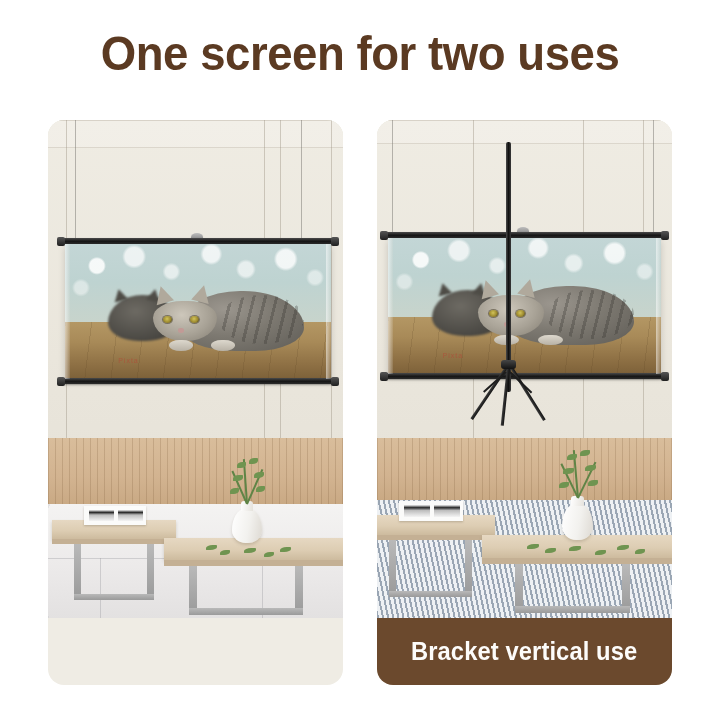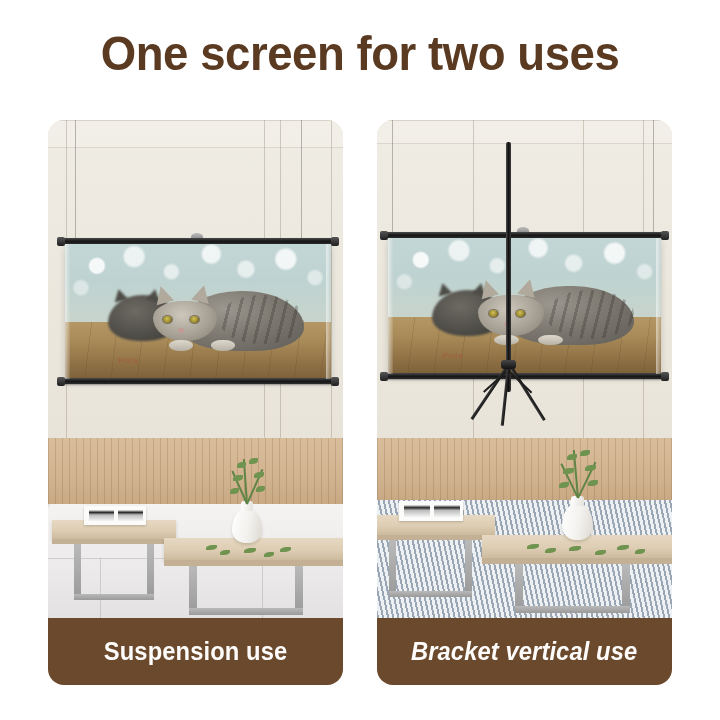--- a/index.html
+++ b/index.html
@@ -37,21 +37,21 @@
   .panel {
     position: absolute;
     top: 120px;
     width: 295px;
     height: 565px;
     border-radius: 16px;
     overflow: hidden;
     background: #efece4;
   }
   .panel.left  { left: 48px; }
-  .panel.right { left: 377px; font-style: italic; }
+  .panel.right { left: 377px; }
 
   .scene {
     position: absolute;
     left: 0; top: 0;
     width: 295px;
     height: 498px;
     overflow: hidden;
     background: #eeeae1;
   }
 
@@ -456,23 +456,20 @@
     <div class="leaf" style="left:206px;top:352px;width:10px;height:6px;"></div>
     <div class="leaf" style="left:182px;top:368px;width:9px;height:6px;"></div>
     <div class="leaf" style="left:208px;top:366px;width:9px;height:6px;"></div>
     <div class="leaf" style="left:158px;top:425px;width:11px;height:5px;"></div>
     <div class="leaf" style="left:172px;top:430px;width:10px;height:5px;"></div>
     <div class="leaf" style="left:196px;top:428px;width:12px;height:5px;"></div>
     <div class="leaf" style="left:216px;top:432px;width:10px;height:5px;"></div>
     <div class="leaf" style="left:232px;top:427px;width:11px;height:5px;"></div>
   </div>
 
-  <div class="caption">
-    <span>Suspension use</span>
-  </div>
 </div>
 
 <div class="panel right">
 
   <div class="scene">
 
     <div class="wall"></div>
     <div class="cabinet-band" style="top:0;height:22px;"></div>
     <div class="seam" style="left:96px;height:318px;"></div>
     <div class="seam" style="left:206px;height:318px;"></div>

